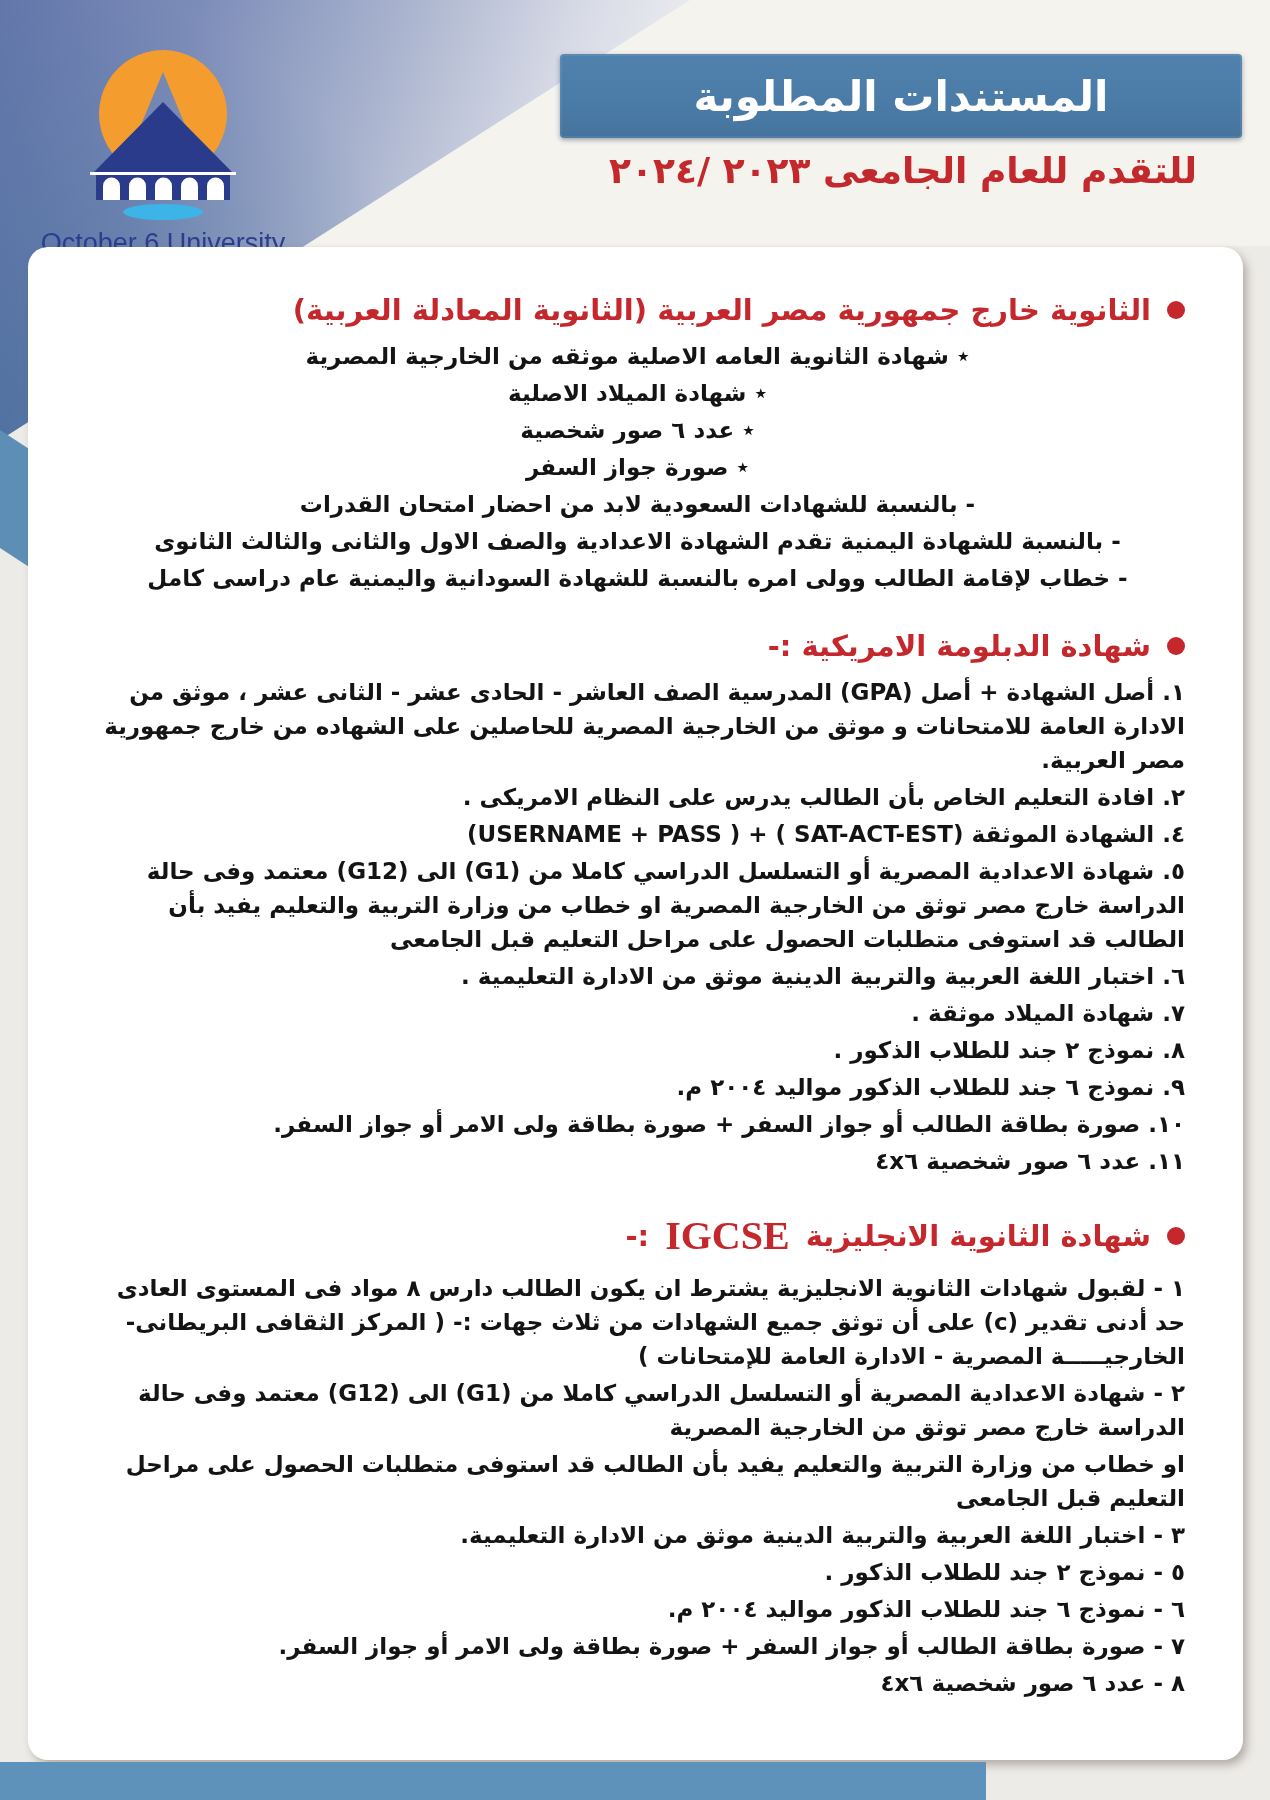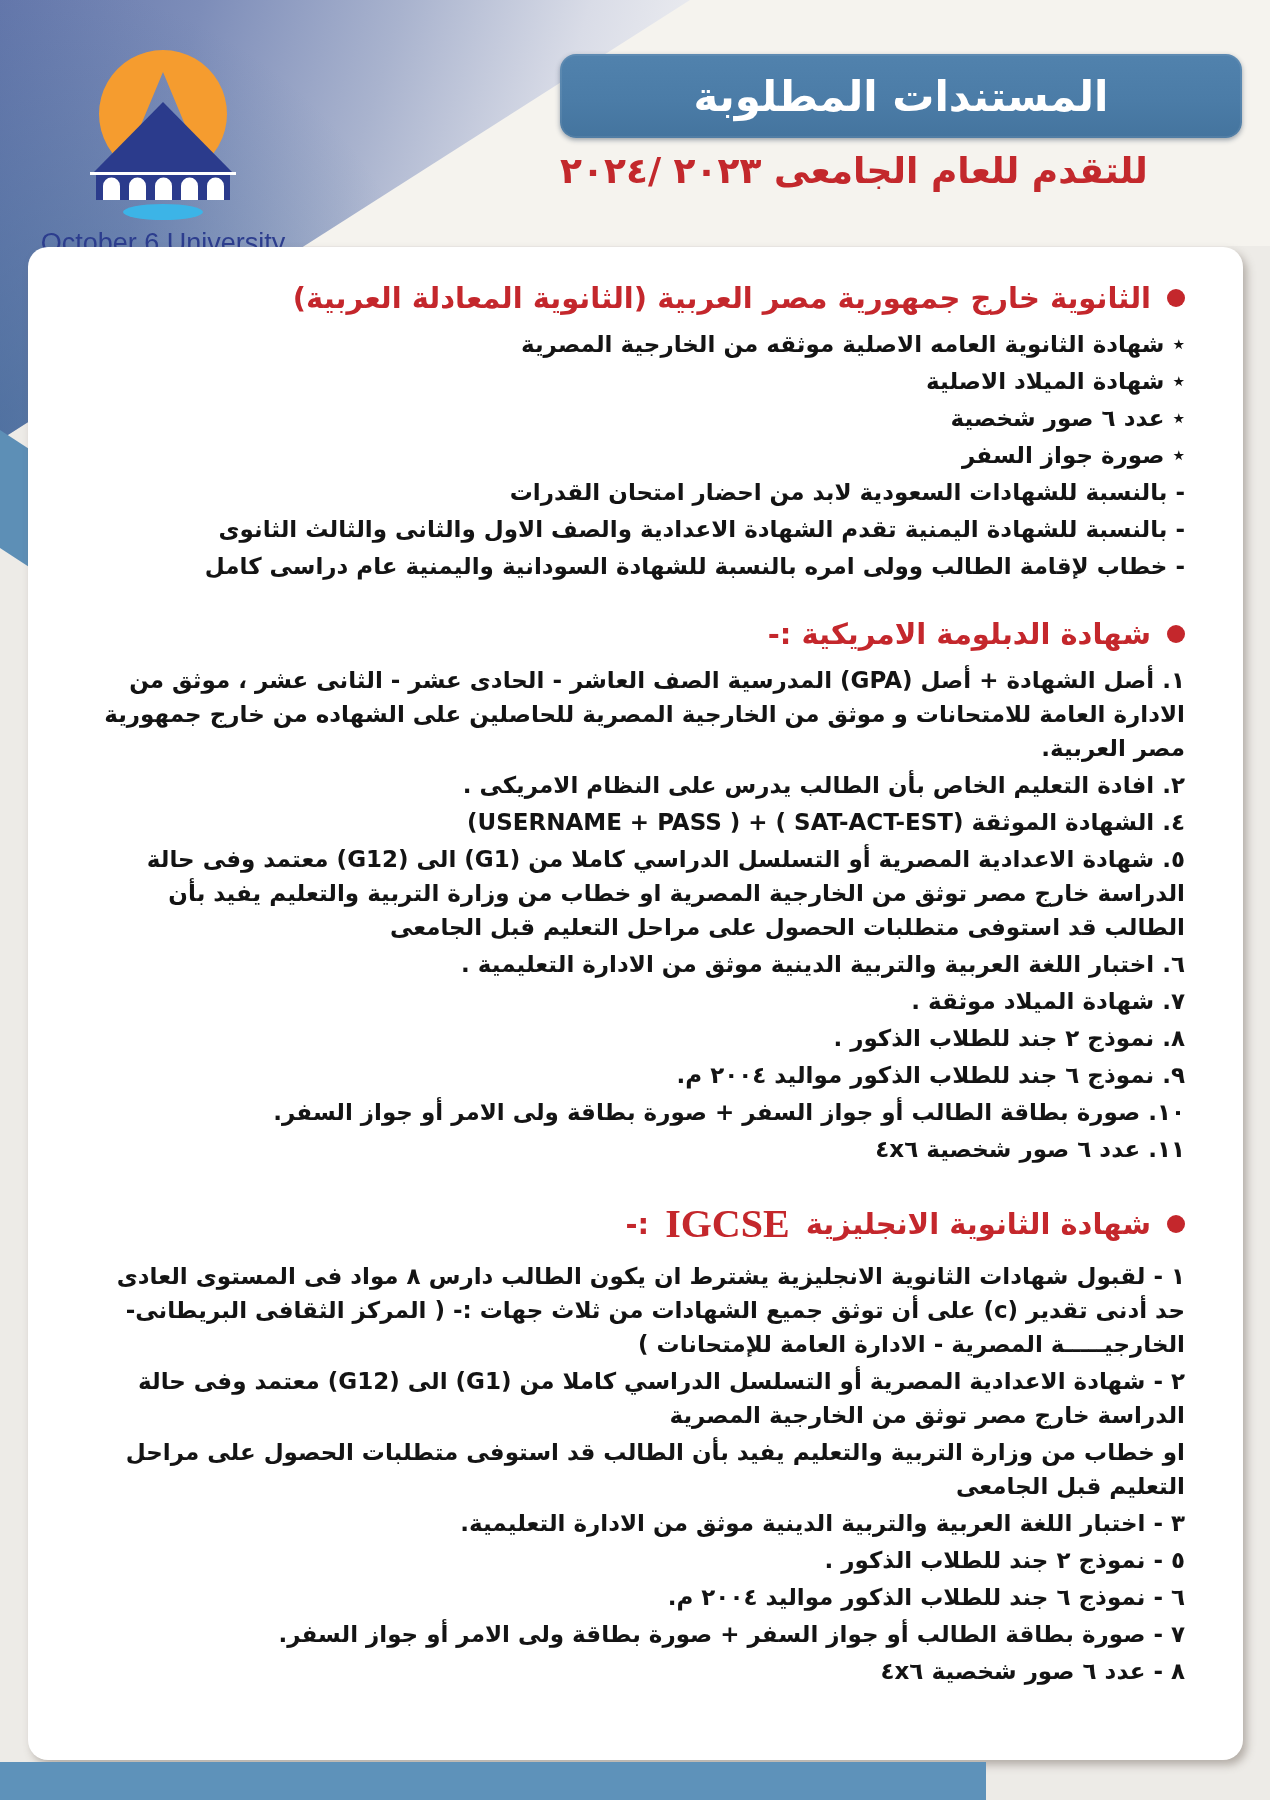--- a/index.html
+++ b/index.html
@@ -22,38 +22,38 @@
   .band{
     position:absolute;left:0;top:430px;width:240px;height:280px;
     background:#5d8fb6;
     clip-path:polygon(0 0,0 118px,230px 268px,230px 150px);
   }
   .logo-wrap{position:absolute;left:40px;top:48px;width:246px;text-align:center;}
   .wordmark{
     margin-top:4px;font-family:Liberation Sans, sans-serif;font-size:27px;color:#2c3d8e;
   }
   .banner{
-    position:absolute;left:560px;top:54px;width:682px;height:84px;border-radius:16px;
+    position:absolute;left:560px;top:54px;width:682px;height:84px;border-radius:4px;
     background:linear-gradient(180deg,#5182ad 0%,#4b7ca7 55%,#44749e 100%);
     box-shadow:0 2px 5px rgba(40,60,85,.45), inset 0 0 0 2px rgba(255,255,255,.07);
     display:flex;align-items:center;justify-content:center;
     color:#ffffff;font-size:42px;font-weight:bold;direction:rtl;
   }
   .subtitle{
-    position:absolute;top:150px;right:24px;left:560px;direction:rtl;text-align:left;
+    position:absolute;top:150px;right:24px;left:560px;direction:rtl;text-align:center;
     color:#c3282c;font-size:36px;font-weight:bold;white-space:nowrap;
   }
   .card{
     position:absolute;left:28px;top:247px;width:1215px;height:1513px;background:#ffffff;
     border-radius:20px;box-shadow:4px 5px 9px rgba(110,100,90,.45);
     box-sizing:border-box;padding:34px 58px 0 62px;
   }
   .content{direction:rtl;text-align:right;color:#141414;font-weight:bold;}
   .section{margin-top:34px;}
-  .section:first-child{margin-top:0;}
+  .section:first-child{margin-top:12px;text-align:center;}
   .heading{display:flex;align-items:center;gap:16px;color:#c4272c;font-size:29px;font-weight:bold;margin-bottom:12px;}
   .dot{width:18px;height:18px;border-radius:50%;background:#c4272c;flex:none;}
   .h-latin{font-family:"Liberation Serif",serif;font-size:40px;}
   .items{font-size:23px;line-height:34px;}
   .item{margin-bottom:3px;}
   .footer-bar{position:absolute;left:0;top:1762px;width:986px;height:38px;background:#5e92ba;}
 </style>
 </head>
 <body>
 

